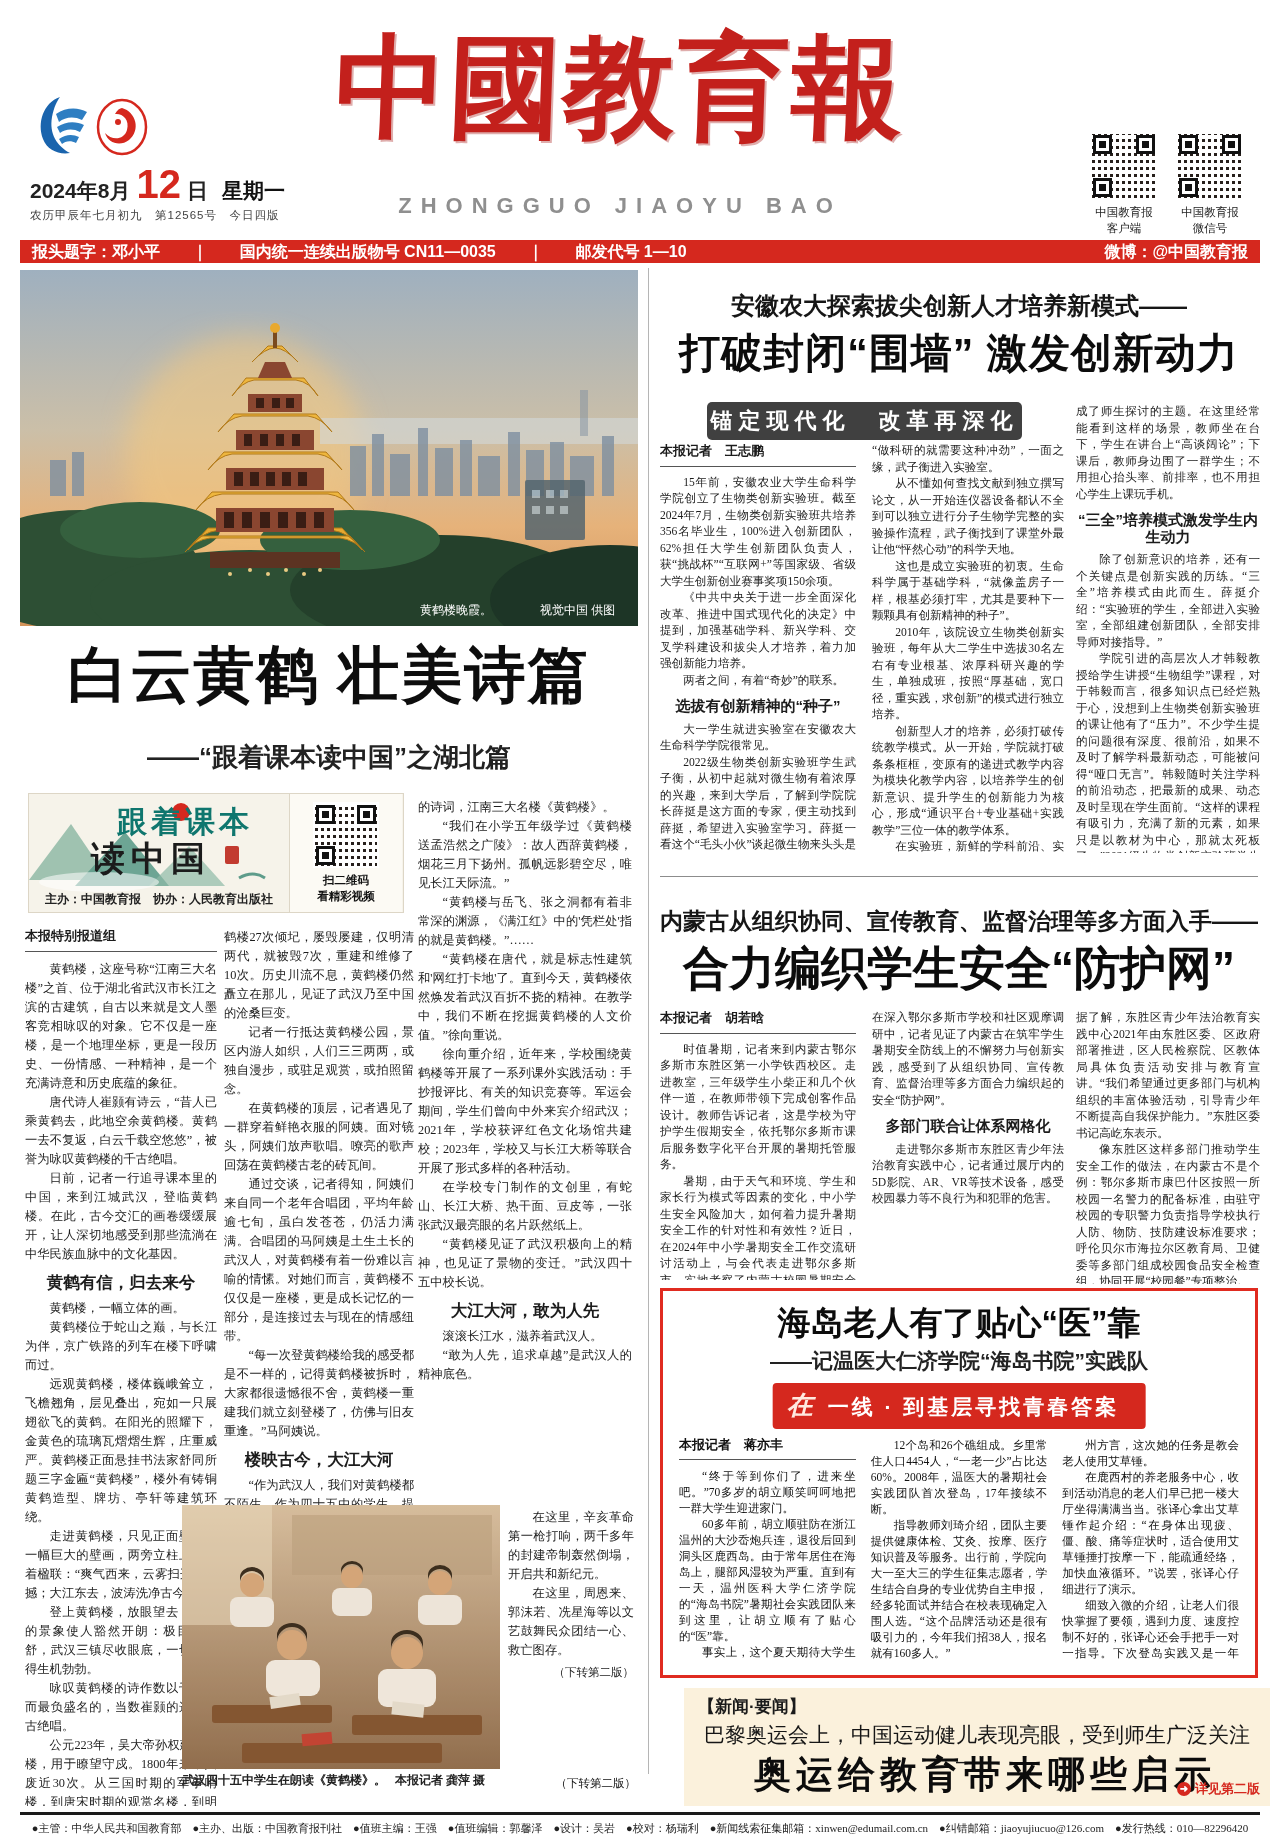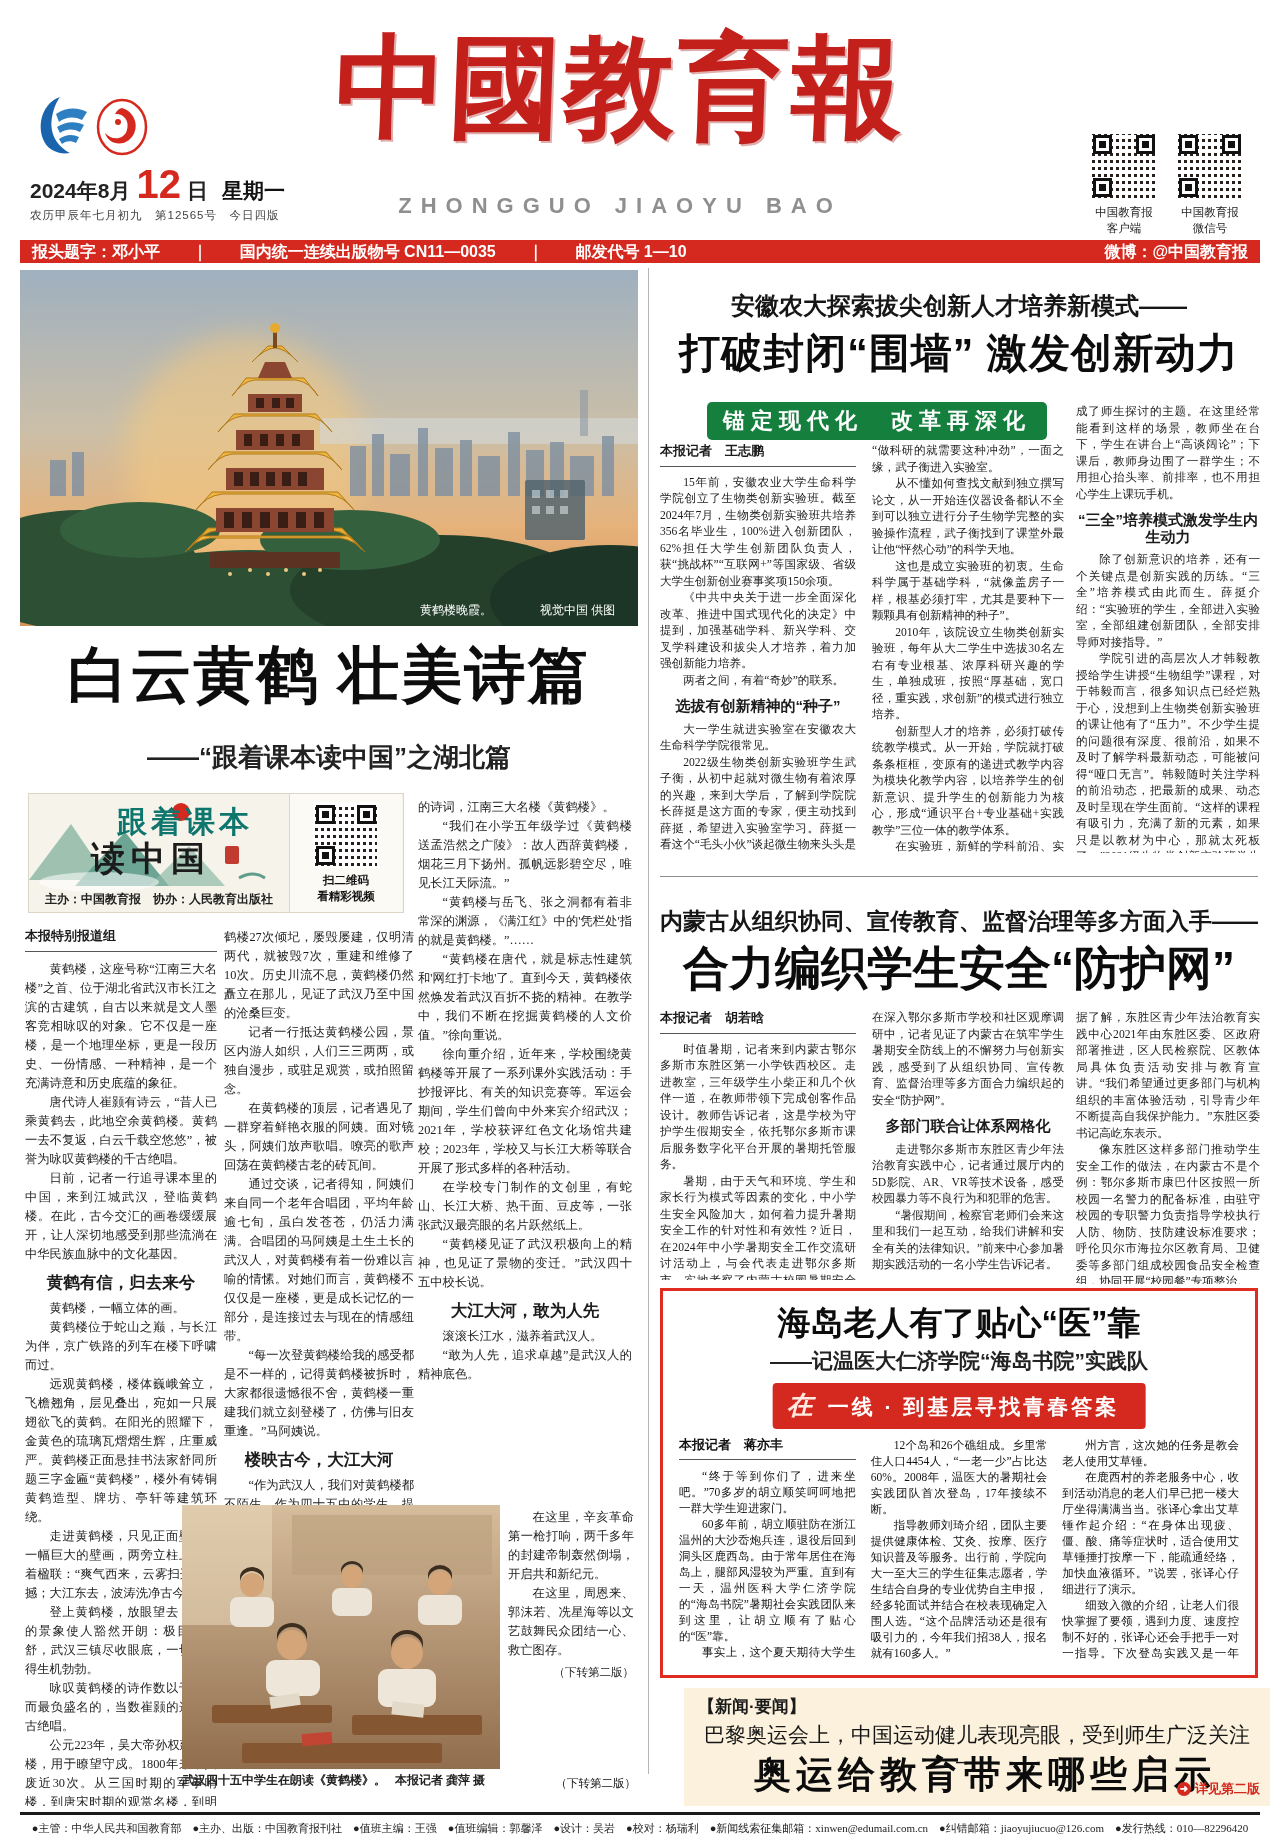--- a/index.html
+++ b/index.html
@@ -67,21 +67,21 @@
   .brand-qr .qr{width:62px;height:62px;}
   .brand-qr .ql{font-size:11.5px;font-weight:bold;line-height:1.4;margin-top:4px;}
   .cap2{left:182px;top:1772px;width:350px;font-family:"Liberation Serif",serif;font-size:12px;
         font-weight:bold;color:#222;}
   .turn-left{left:536px;top:1776px;width:100px;font-family:"Liberation Serif",serif;
              font-size:11.5px;text-align:right;}
   
   .a-kicker{left:660px;top:290px;width:598px;text-align:center;font-size:24px;font-weight:bold;color:#161616;}
   .a-headline{left:660px;top:326px;width:598px;text-align:center;font-size:41px;font-weight:bold;
               letter-spacing:1px;color:#0c0c0c;}
-  .a-badge{left:707px;top:402px;width:340px;height:38px;background:#15803d;border-radius:5px;
+  .a-badge{left:707px;top:402px;width:315px;height:38px;background:#404040;border-radius:5px;
            color:#fff;font-size:22px;font-weight:bold;letter-spacing:6px;text-align:center;line-height:38px;}
   .b-kicker{left:660px;top:906px;width:598px;text-align:center;font-size:23px;font-weight:bold;color:#161616;}
   .b-headline{left:660px;top:938px;width:598px;text-align:center;font-size:46px;font-weight:bold;color:#0c0c0c;}
   
   .redbox{left:660px;top:1288px;width:592px;height:384px;border:3px solid #e02b20;background:#fff;}
   .rb-headline{position:absolute;left:0;top:10px;width:100%;text-align:center;font-size:33px;
                font-weight:bold;color:#0c0c0c;}
   .rb-sub{position:absolute;left:0;top:56px;width:100%;text-align:center;font-size:21px;font-weight:bold;color:#222;}
   .rb-banner{position:absolute;left:50%;top:92px;transform:translateX(-50%);background:#d5281e;
              color:#fff;font-size:21px;font-weight:bold;letter-spacing:3px;padding:5px 26px 6px 14px;
@@ -431,21 +431,20 @@
 
   <div class="col r-col" style="left:660px;top:1010px;width:196px;height:270px;">
     <p class="byline">本报记者　胡若晗</p>
     <p>时值暑期，记者来到内蒙古鄂尔多斯市东胜区第一小学铁西校区。走进教室，三年级学生小柴正和几个伙伴一道，在教师带领下完成创客作品设计。教师告诉记者，这是学校为守护学生假期安全，依托鄂尔多斯市课后服务数字化平台开展的暑期托管服务。</p>
     <p>暑期，由于天气和环境、学生和家长行为模式等因素的变化，中小学生安全风险加大，如何着力提升暑期安全工作的针对性和有效性？近日，在2024年中小学暑期安全工作交流研讨活动上，与会代表走进鄂尔多斯市，实地考察了内蒙古校园暑期安全工作建设情况。</p>
   </div>
   <div class="col r-col" style="left:872px;top:1010px;width:192px;height:270px;">
     <p class="ni">在深入鄂尔多斯市学校和社区观摩调研中，记者见证了内蒙古在筑牢学生暑期安全防线上的不懈努力与创新实践，感受到了从组织协同、宣传教育、监督治理等多方面合力编织起的安全“防护网”。</p>
     <p class="sub">多部门联合让体系网格化</p>
     <p>走进鄂尔多斯市东胜区青少年法治教育实践中心，记者通过展厅内的5D影院、AR、VR等技术设备，感受校园暴力等不良行为和犯罪的危害。</p>
-    <p>“暑假期间，检察官老师们会来这里和我们一起互动，给我们讲解和安全有关的法律知识。”前来中心参加暑期实践活动的一名小学生告诉记者。</p>
   </div>
   <div class="col r-col" style="left:1076px;top:1010px;width:184px;height:274px;">
     <p class="ni">据了解，东胜区青少年法治教育实践中心2021年由东胜区委、区政府部署推进，区人民检察院、区教体局具体负责活动安排与教育宣讲。“我们希望通过更多部门与机构组织的丰富体验活动，引导青少年不断提高自我保护能力。”东胜区委书记高屹东表示。</p>
     <p>像东胜区这样多部门推动学生安全工作的做法，在内蒙古不是个例：鄂尔多斯市康巴什区按照一所校园一名警力的配备标准，由驻守校园的专职警力负责指导学校执行人防、物防、技防建设标准要求；呼伦贝尔市海拉尔区教育局、卫健委等多部门组成校园食品安全检查组，协同开展“校园餐”专项整治。</p>
 
   </div>
 
   <div class="abs redbox">
     <div class="rb-headline">海岛老人有了贴心“医”靠</div>
     <div class="rb-sub">——记温医大仁济学院“海岛书院”实践队</div>

